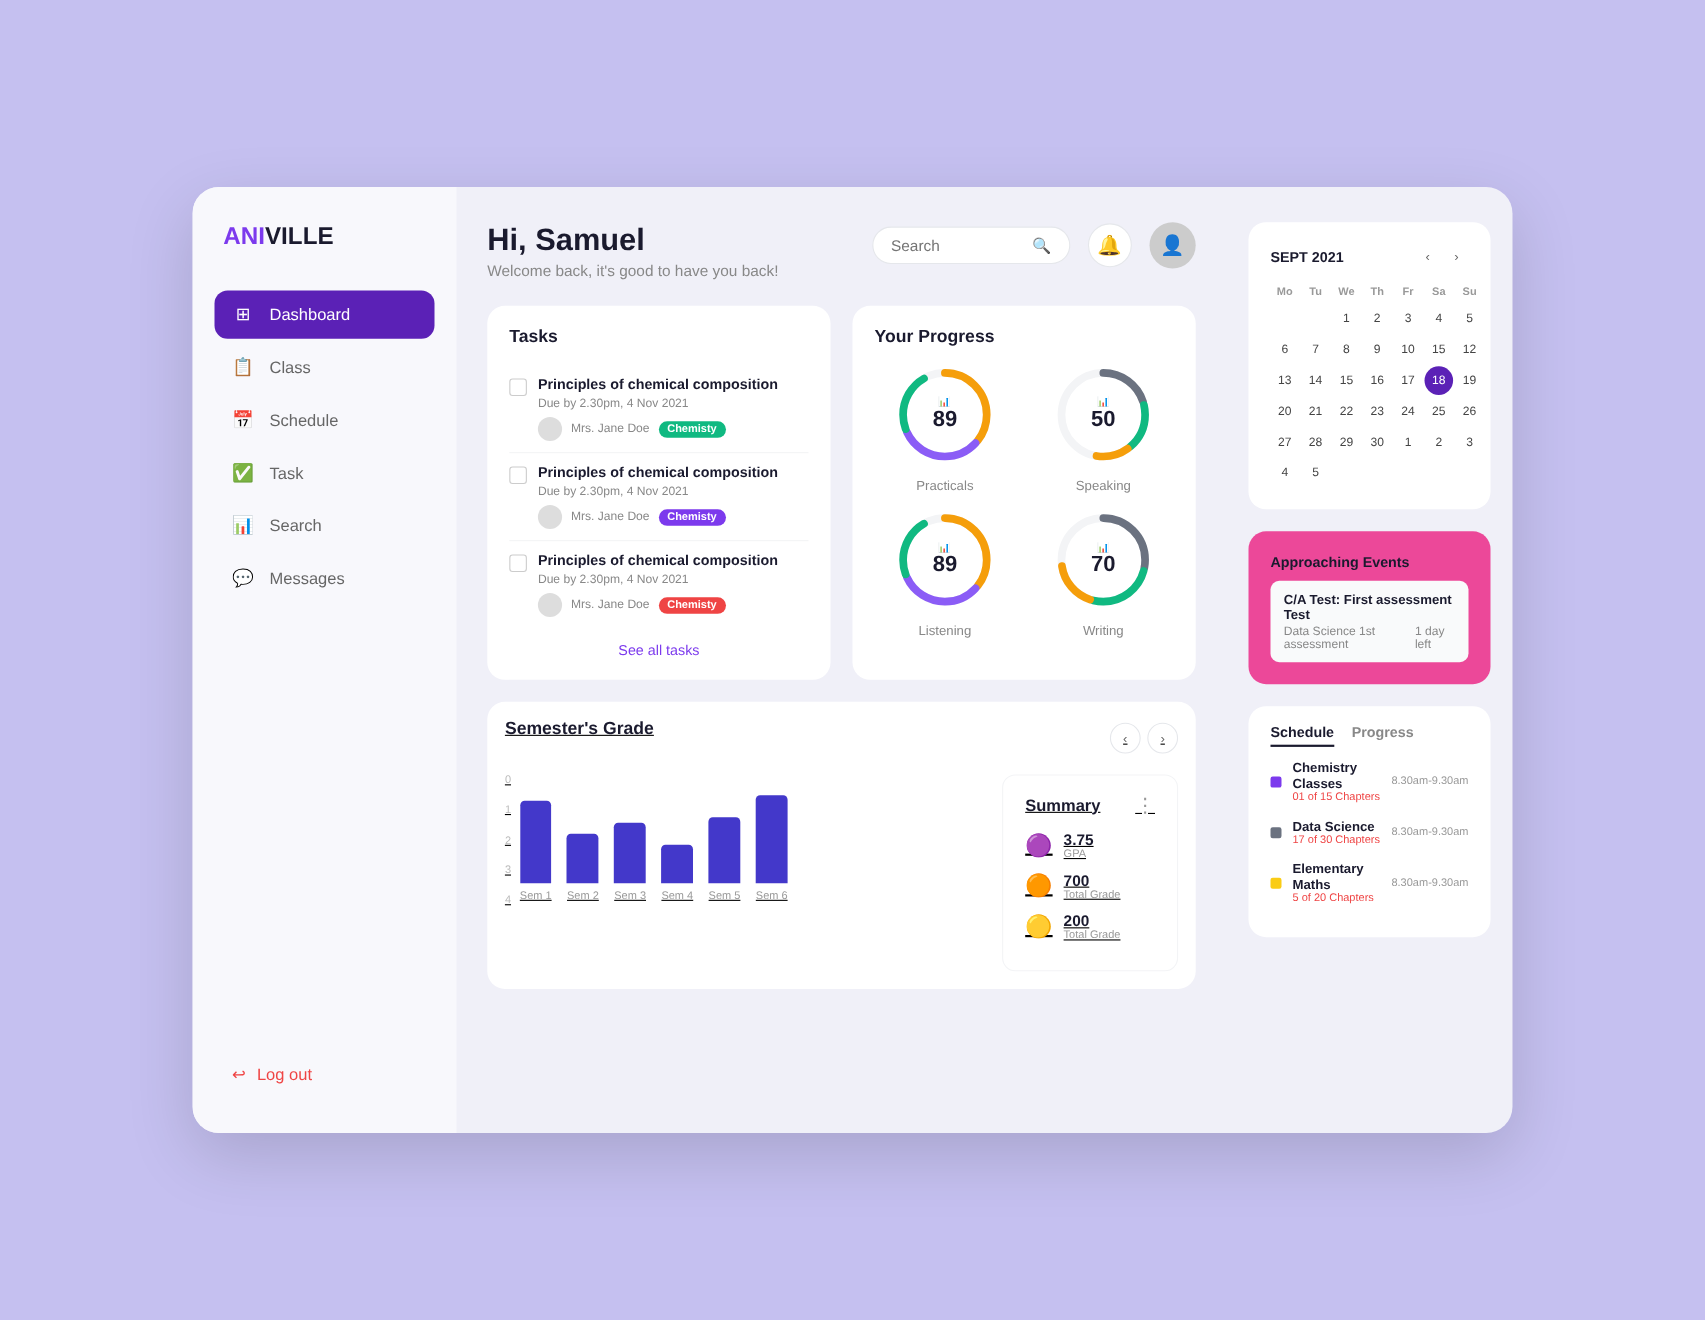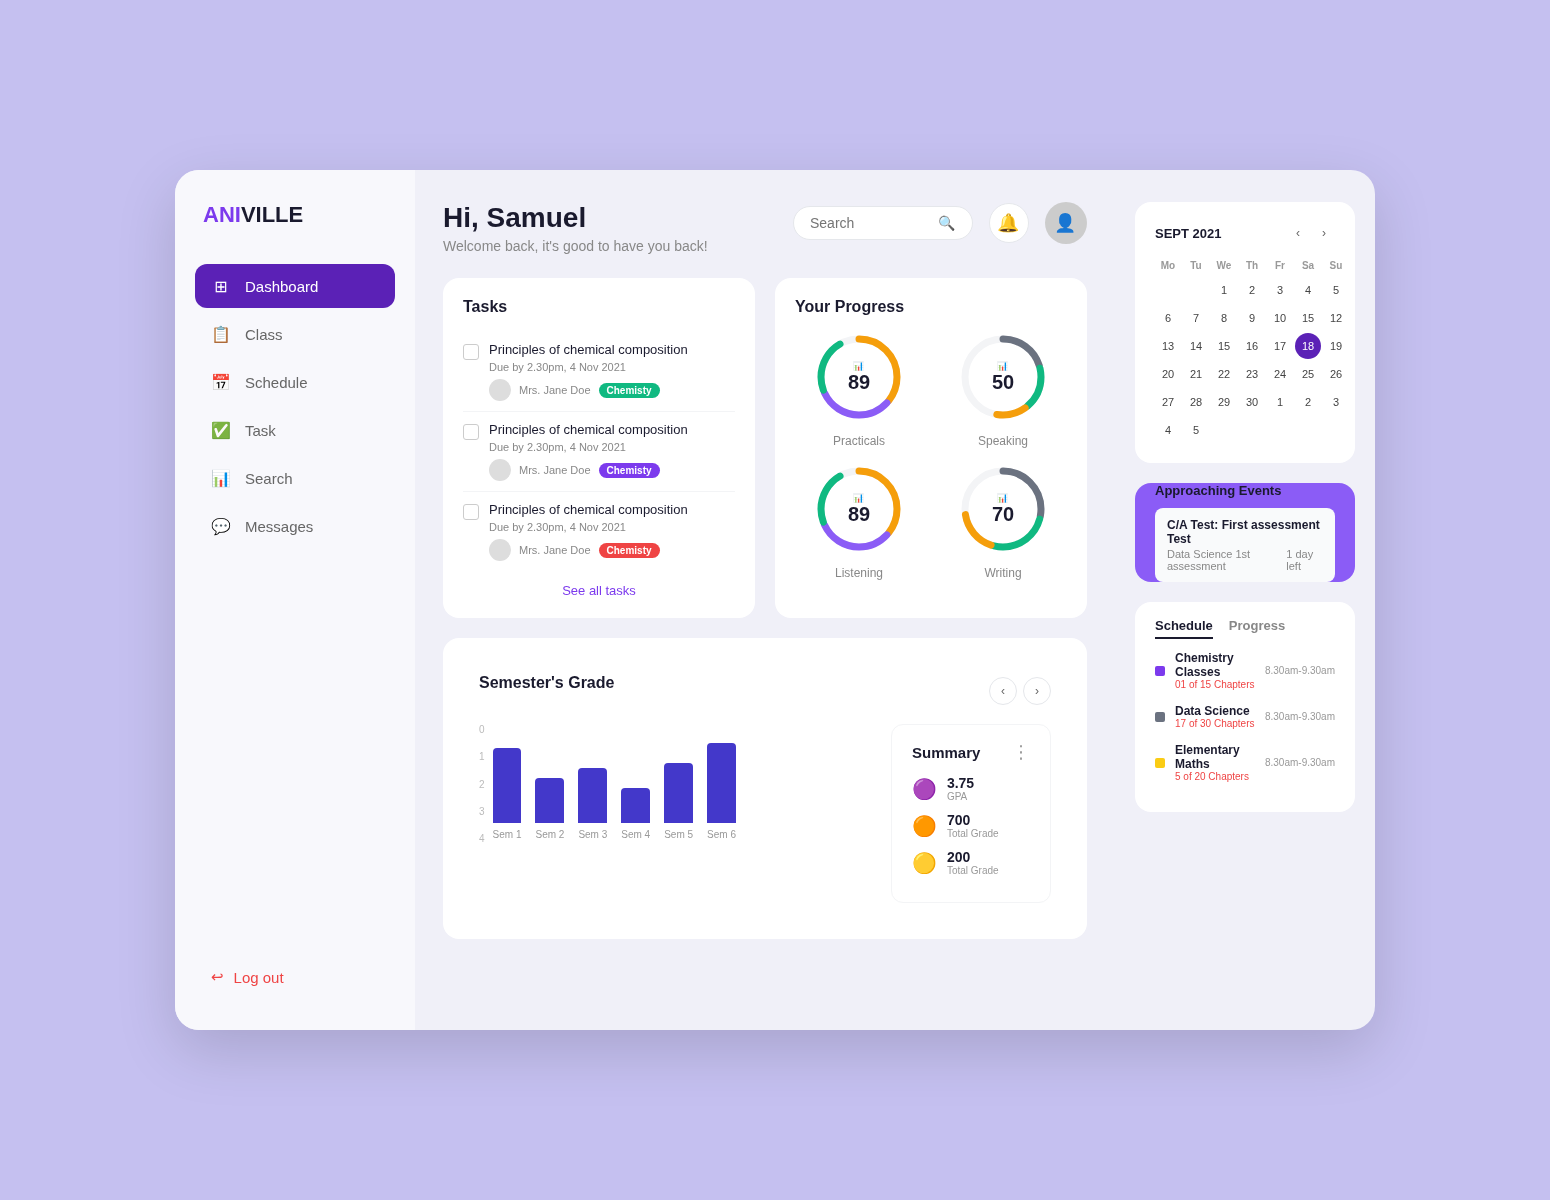--- a/index.html
+++ b/index.html
@@ -171,21 +171,21 @@
       border: 1.5px solid #ccc;
       border-radius: 3px;
       margin-top: 2px;
       flex-shrink: 0;
       cursor: pointer;
     }
     .task-content { flex: 1; }
     .task-name {
       font-size: 13px;
       color: #1a1a2e;
-      font-weight: 400;
+      font-weight: 700;
       margin-bottom: 4px;
     }
     .task-due {
       font-size: 11px;
       color: #888;
       margin-bottom: 6px;
     }
     .task-footer {
       display: flex;
       align-items: center;
@@ -247,22 +247,23 @@
       font-weight: 700;
       color: #1a1a2e;
       display: flex;
       flex-direction: column;
       align-items: center;
     }
     
     .semester-card {
       background: #fff;
       border-radius: 16px;
-      padding: 36px;
+      padding: 16px;
       grid-column: 1 / -1;
+      text-decoration: underline;
     }
     .semester-header {
       display: flex;
       justify-content: space-between;
       align-items: center;
       margin-bottom: 16px;
     }
     .nav-arrows { display: flex; gap: 6px; }
     .nav-arrow {
       width: 28px; height: 28px;
@@ -393,23 +394,23 @@
       height: 26px;
       display: flex;
       align-items: center;
       justify-content: center;
       margin: 0 auto;
     }
     .cal-day.active { background: #5b21b6; color: #fff; border-radius: 50%; }
     .cal-day.empty { visibility: hidden; }
     
     .events-card {
-      background: #8b5cf6;
+      background: #ec4899;
       border-radius: 16px;
-      padding: 0 20px;
+      padding: 20px 20px;
     }
     .events-title { font-size: 13px; font-weight: 700; color: #1a1a2e; margin-bottom: 10px; }
     .event-item {
       background: #f9fafb;
       border-radius: 8px;
       padding: 10px 12px;
     }
     .event-name { font-size: 12px; font-weight: 600; color: #1a1a2e; }
     .event-sub { font-size: 11px; color: #888; display: flex; justify-content: space-between; margin-top: 2px; }
     

